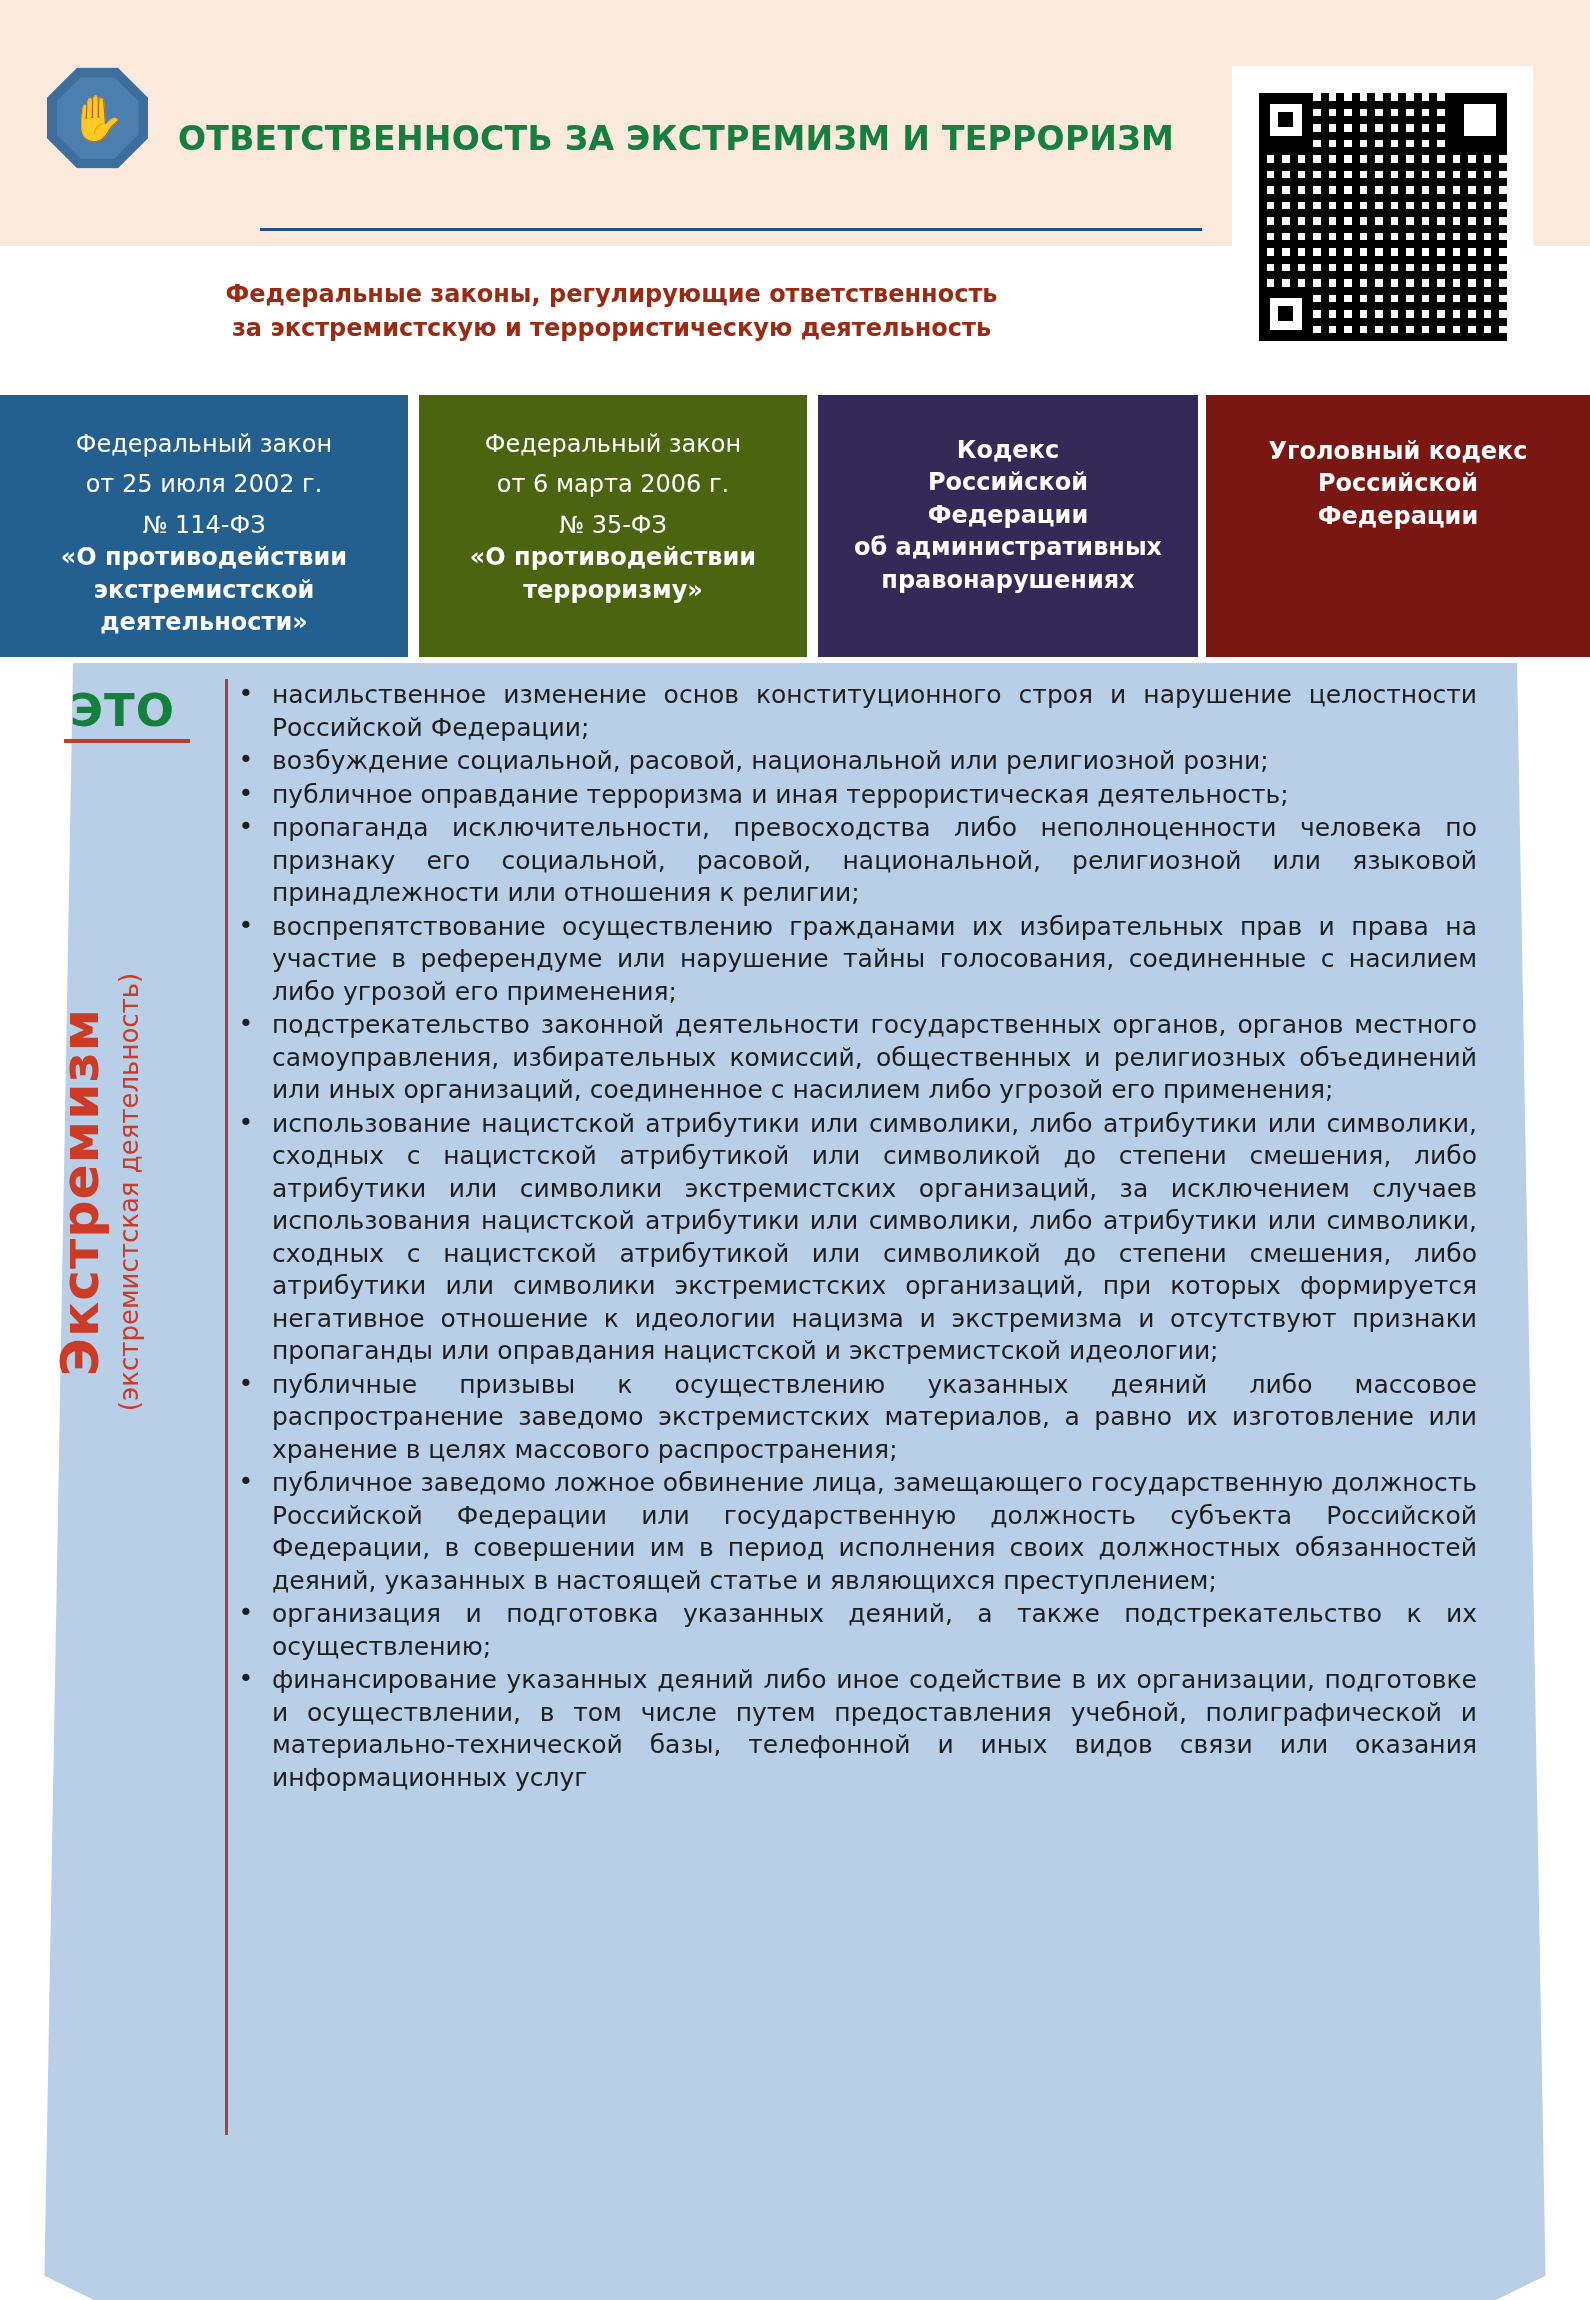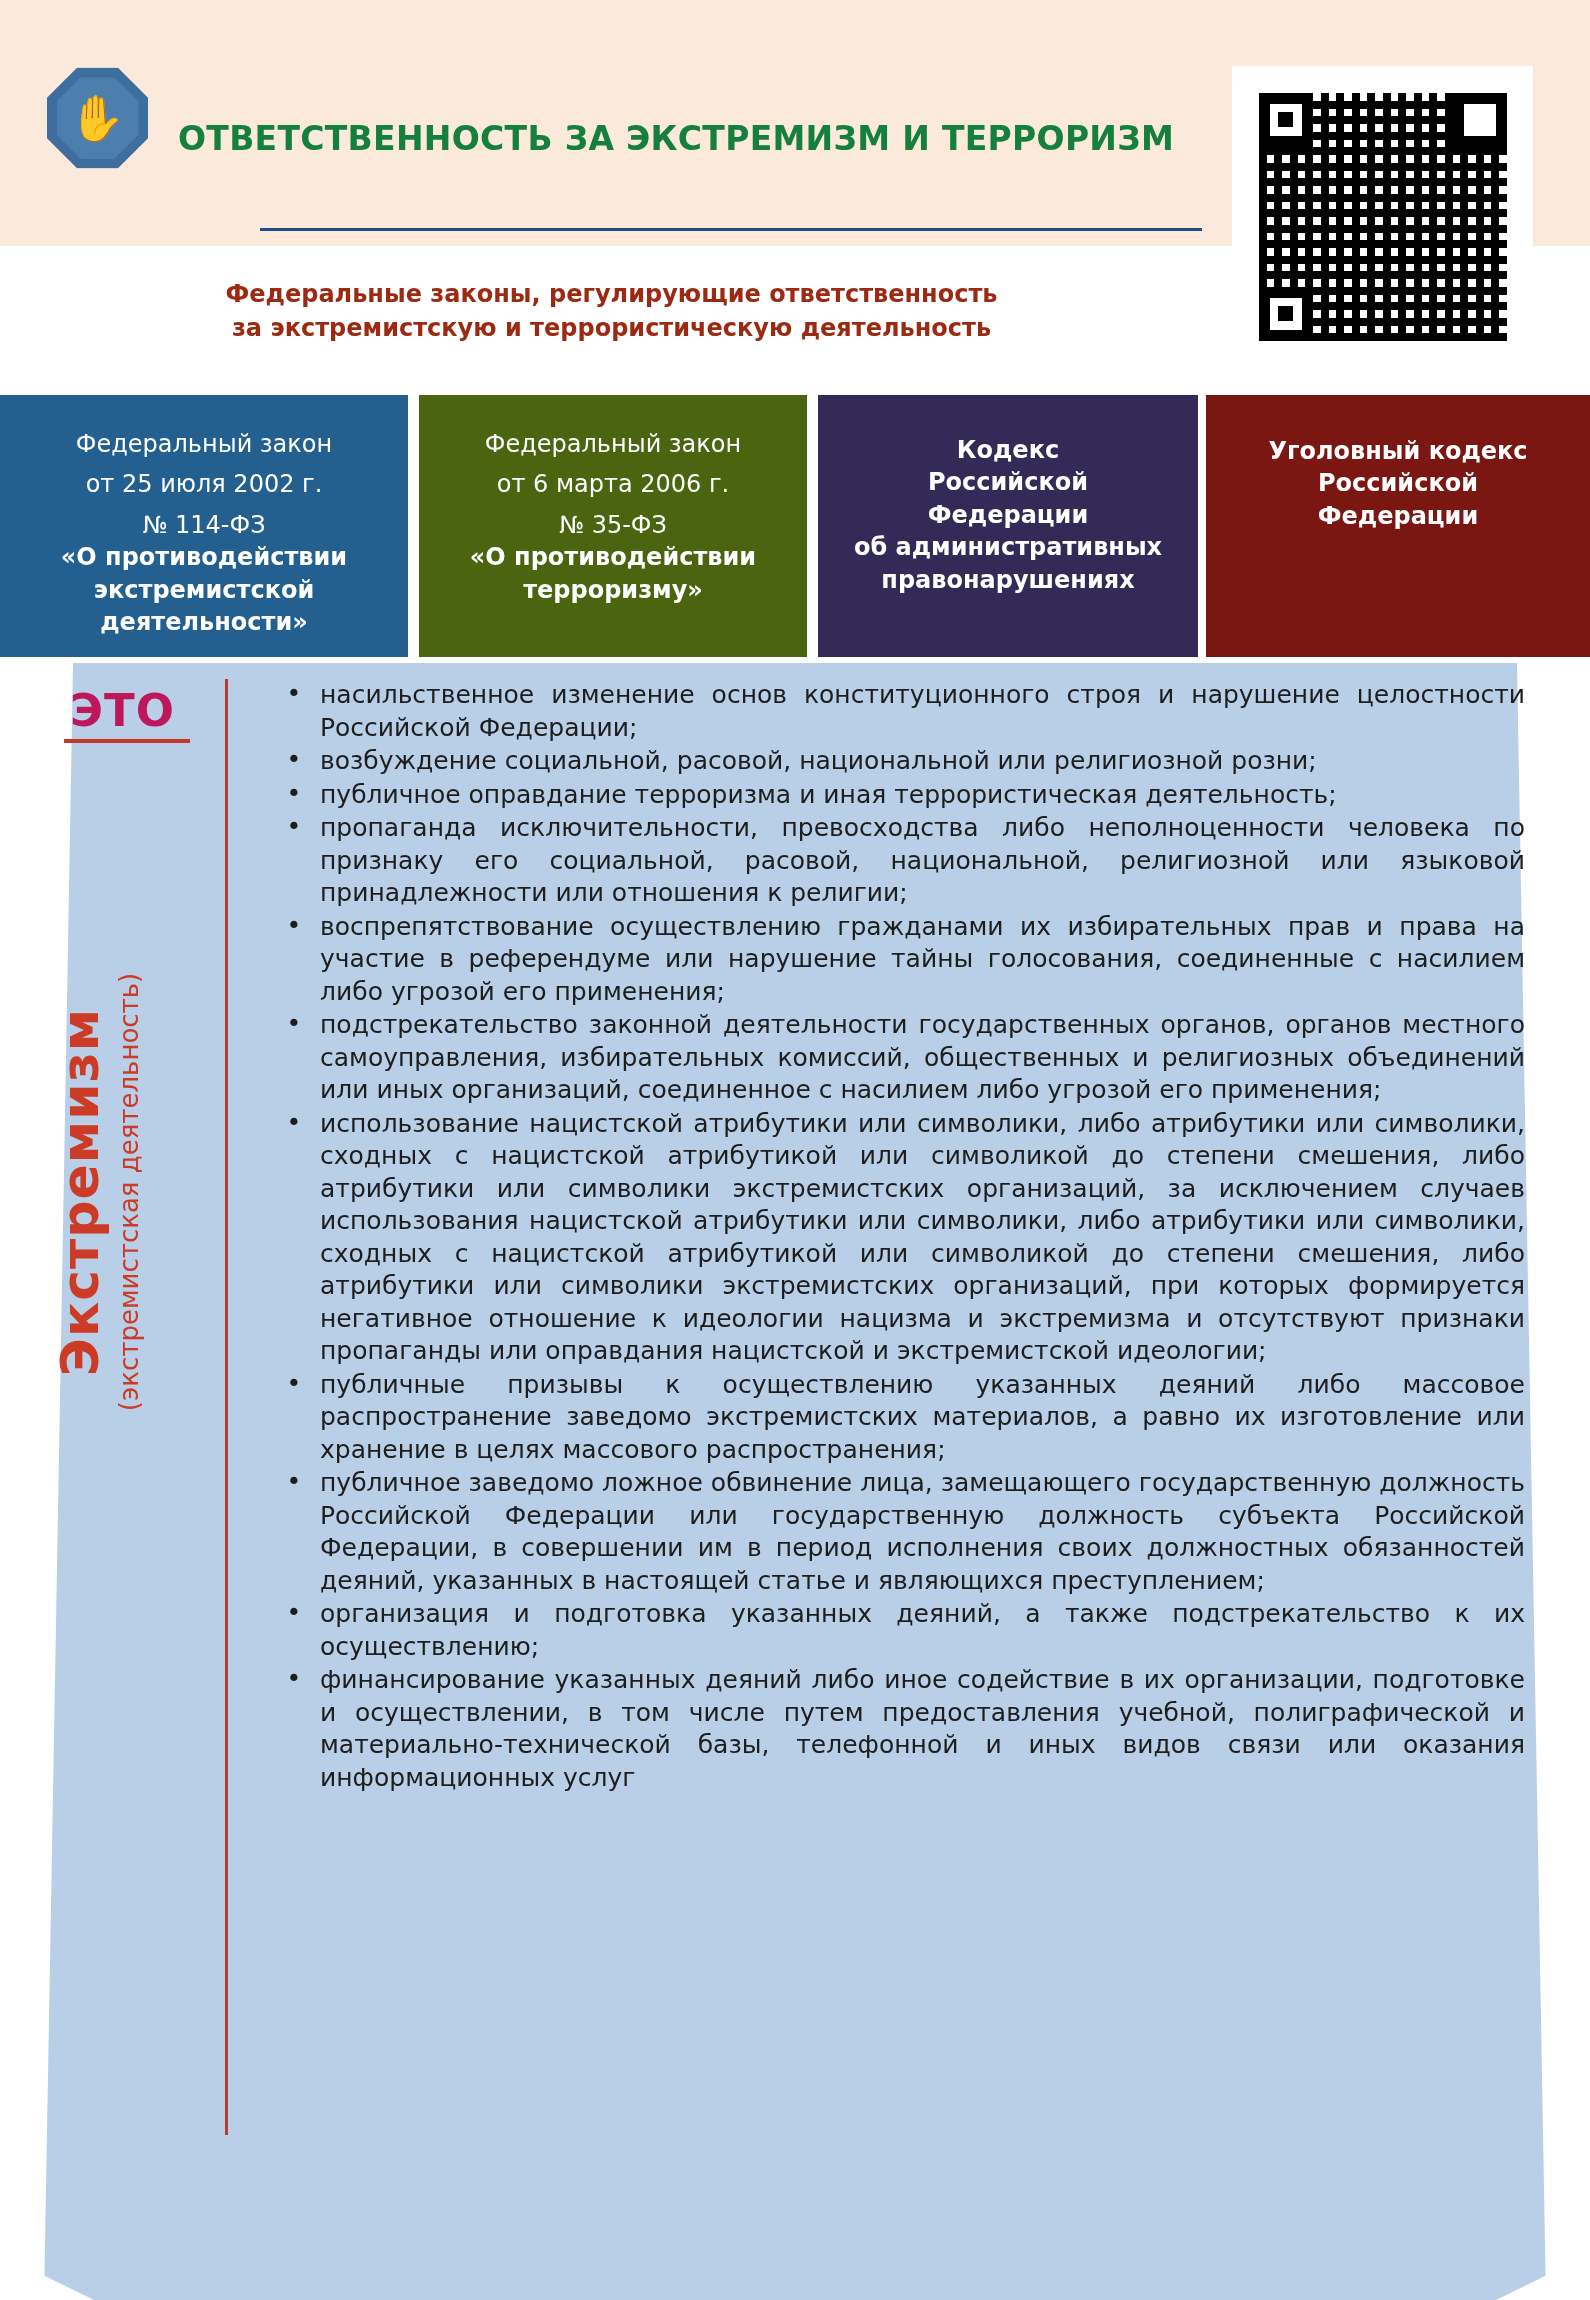--- a/index.html
+++ b/index.html
@@ -205,21 +205,21 @@
     clip-path: polygon(0 0, 73px 0, 73px 1638px, 29px 1638px);
   }
 
   
   .eto {
     position: absolute;
     left: 70px;
     top: 684px;
     font-size: 45px;
     font-weight: bold;
-    color: #be185d;
+    color: #15803d;
     letter-spacing: 1px;
   }
   .eto-underline {
     position: absolute;
     left: 64px;
     top: 739px;
     width: 126px;
     height: 3.9px;
     background: #c0392b;
   }
@@ -256,21 +256,20 @@
     height: 1456px;
     background: #b24030;
   }
 
   
   .list {
     position: absolute;
     left: 225px;
     top: 679px;
     width: 1252px;
-    padding-left: 48px;
   }
   .list ul {
     margin: 0;
     padding: 0;
     list-style: none;
   }
   .list li {
     position: relative;
     padding-left: 47px;
     margin-bottom: 1px;

